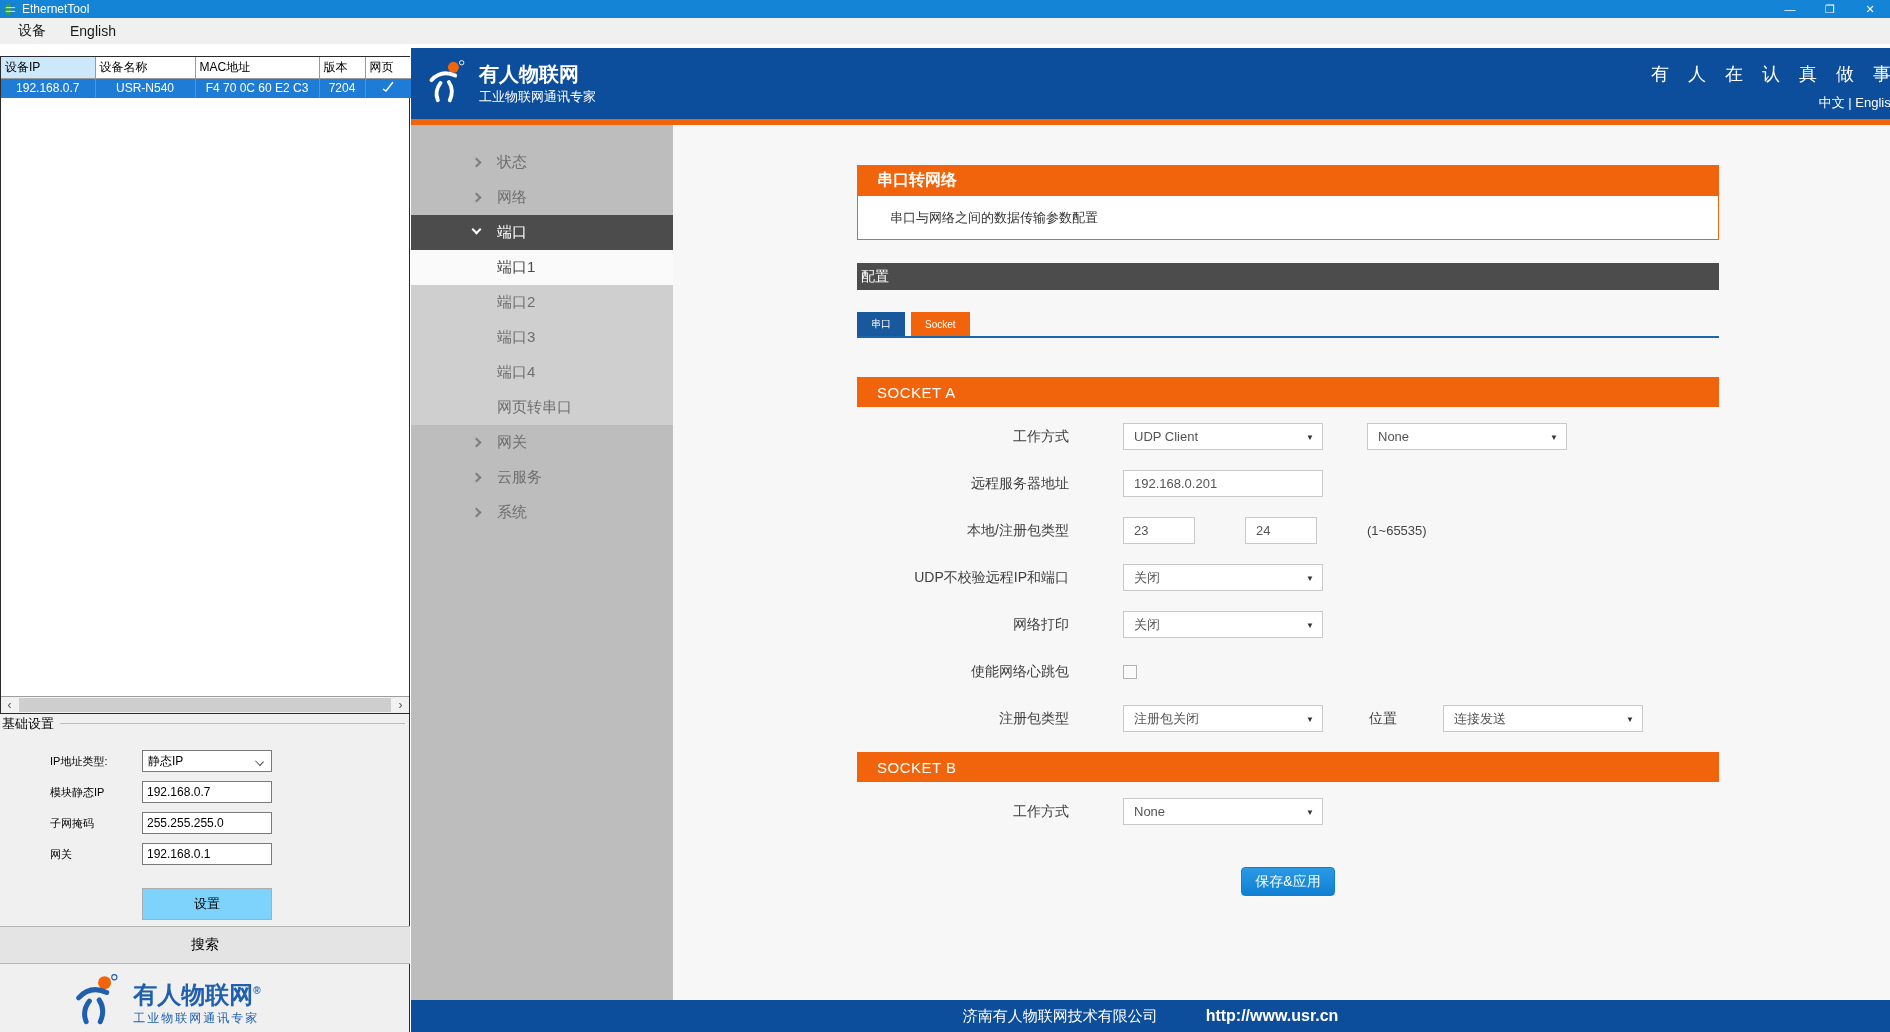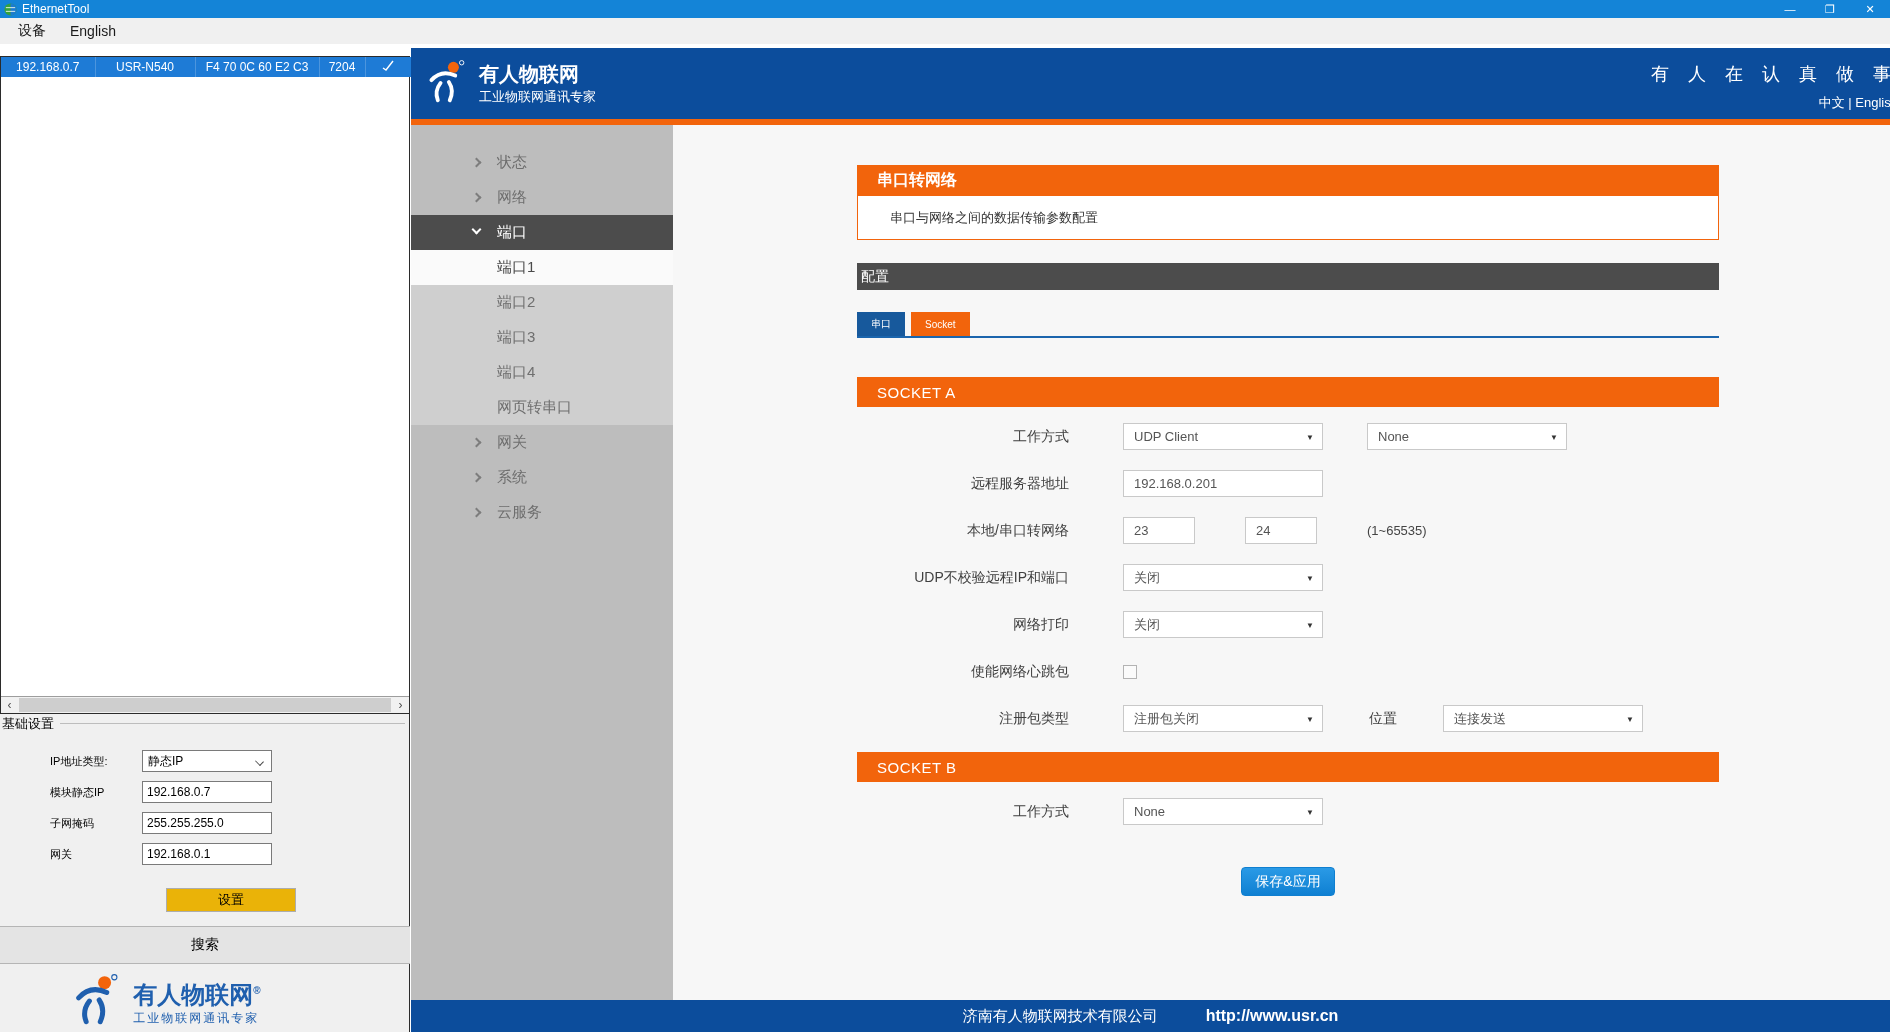--- a/index.html
+++ b/index.html
@@ -32,21 +32,21 @@
 
   .basic { position:absolute; top:670px; left:0; width:410px; height:318px; background:#f0f0f0; border-right:1px solid #2b2b2b; }
   .group-head { position:absolute; top:2px; left:0; width:100%; }
   .group-title { position:absolute; top:-1px; left:2px; font-size:13px; color:#000; background:#f0f0f0; padding-right:4px; z-index:1; }
   .group-line { position:absolute; top:7px; left:60px; right:4px; border-top:1px solid #bdbdbd; }
   .basic-row { position:absolute; left:0; width:100%; height:22px; display:flex; align-items:center; }
   .basic-row .lbl { position:absolute; left:50px; font-size:11px; color:#000; }
   .basic-field { position:absolute; left:142px; width:130px; height:22px; border:1px solid #7a7a7a; background:#fff; font-size:12px; color:#000; padding:0 4px; font-family:"Liberation Sans","DejaVu Sans",sans-serif; }
   .basic-combo { position:absolute; left:142px; width:130px; height:22px; border:1px solid #7a7a7a; background:#fff; font-size:12px; color:#000; display:flex; align-items:center; padding-left:5px; }
   .combo-chev { position:absolute; right:8px; top:7px; width:7px; height:7px; border-right:1px solid #444; border-bottom:1px solid #444; transform:rotate(45deg) scaleY(0.8); }
-  .btn-set { position:absolute; top:174px; left:142px; width:130px; height:24px; background:#eab308; border:1px solid #adadad; font-size:13px; color:#000; display:flex; align-items:center; justify-content:center;margin-left:24px; }
+  .btn-set { position:absolute; top:174px; left:142px; width:130px; height:32px; background:#7dd3fc; border:1px solid #adadad; font-size:13px; color:#000; display:flex; align-items:center; justify-content:center; }
   .btn-search { position:absolute; top:212px; left:0px; width:410px; height:38px; background:#e4e4e4; border-top:1px solid #b5b5b5; border-bottom:1px solid #b5b5b5; font-size:14px; color:#000; display:flex; align-items:center; justify-content:center; }
   .panel-logo { position:absolute; top:258px; left:0; width:332px; height:60px; display:flex; align-items:center; justify-content:center; gap:10px; }
   .logo-texts { display:flex; flex-direction:column; }
   .logo-name { font-size:24px; font-weight:bold; color:#1f5fae; line-height:26px; }
   .logo-name sup { font-size:10px; }
   .logo-slogan { font-size:12px; color:#1f5fae; letter-spacing:2px; margin-top:2px; }
 
   
   .webview { flex:1; display:flex; flex-direction:column; margin-top:4px; background:#f7f7f7; min-width:0; }
   .web-header { height:71px; background:#0c4d9c; border-bottom:6px solid #f2640c; position:relative; display:flex; align-items:center; padding-left:14px; color:#fff; flex:0 0 77px; }
@@ -129,20 +129,27 @@
       <div class="list-area">
         <table class="dev-table">
           <colgroup>
               <col style="width:94px">
               <col style="width:100px">
               <col style="width:124px">
               <col style="width:46px">
               <col style="width:46px">
             </colgroup>
           <tbody>
+              <tr>
+            <th>设备IP</th>
+            <th>设备名称</th>
+            <th>MAC地址</th>
+            <th>版本</th>
+            <th>网页</th>
+          </tr>
           <tr>
             <td>192.168.0.7</td>
             <td>USR-N540</td>
             <td>F4 70 0C 60 E2 C3</td>
             <td>7204</td>
             <td>
               <span class="link-icon" style="display:inline-block">
                 <svg width="14" height="12" viewBox="0 0 14 12">
                       <path d="M2 8l3 2 7-9" stroke="#fff" stroke-width="1.4" fill="none"></path>
                     </svg>
@@ -260,25 +267,25 @@
             <div class="nav-item">
                 <span class="nav-label">网页转串口</span>
               </div>
           </div>
           <div class="nav-item">
             <span class="nav-chev"></span>
             <span class="nav-label">网关</span>
           </div>
           <div class="nav-item">
             <span class="nav-chev"></span>
+            <span class="nav-label">云服务</span>
+          </div>
+          <div class="nav-item">
+            <span class="nav-chev"></span>
             <span class="nav-label">系统</span>
-          </div>
-          <div class="nav-item">
-            <span class="nav-chev"></span>
-            <span class="nav-label">云服务</span>
           </div>
         </div>
 
         <div class="web-content">
           <div class="content-block">
             <div class="bar-orange">串口转网络</div>
             <div class="desc-box">串口与网络之间的数据传输参数配置</div>
             <div class="bar-dark">配置</div>
 
             <div class="tabs">
@@ -299,21 +306,21 @@
                   <span class="arrow">▼</span>
                 </span>
               </div>
 
               <div class="form-row">
                 <span class="flabel">远程服务器地址</span>
                 <input class="txt" value="192.168.0.201" style="">
               </div>
 
               <div class="form-row">
-                <span class="flabel">本地/串口转网络</span>
+                <span class="flabel">本地/注册包类型</span>
                 <input class="txt port" value="23" style="">
                 <input class="txt port" value="24" style="">
                 <span class="hint">(1~65535)</span>
               </div>
 
               <div class="form-row">
                 <span class="flabel">UDP不校验远程IP和端口</span>
                 <span class="sel">
                   <span>关闭</span>
                   <span class="arrow">▼</span>

